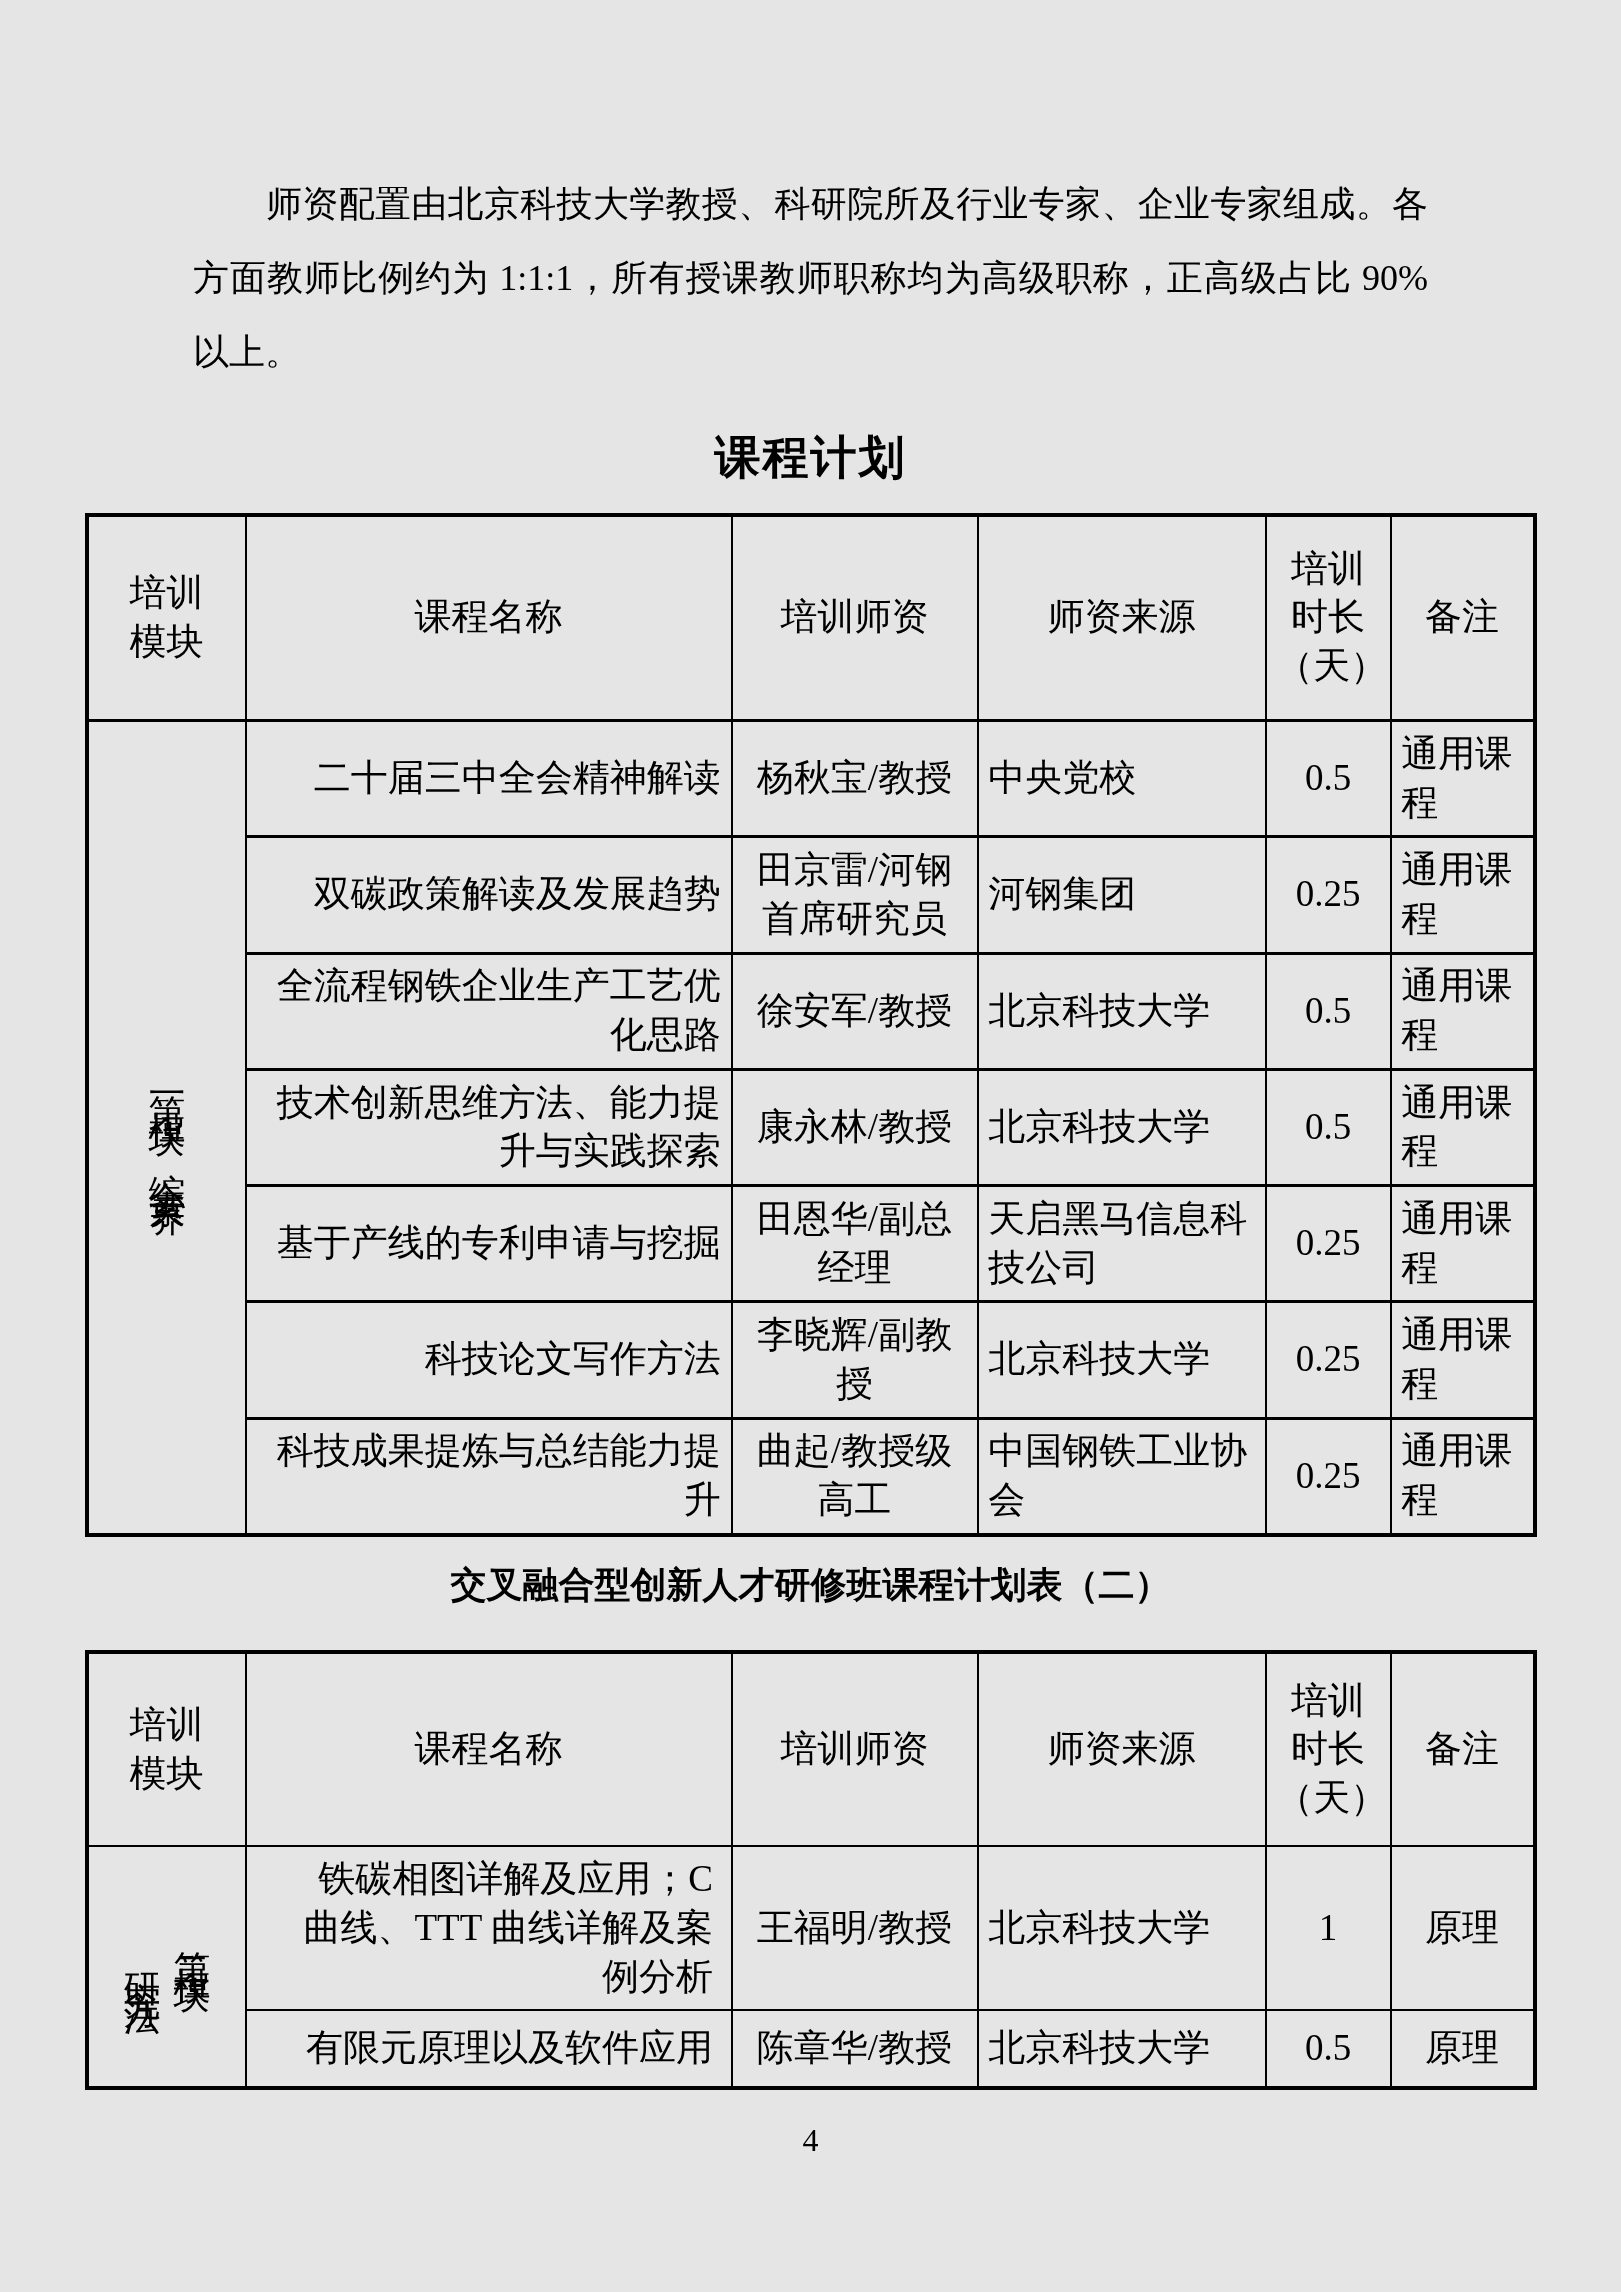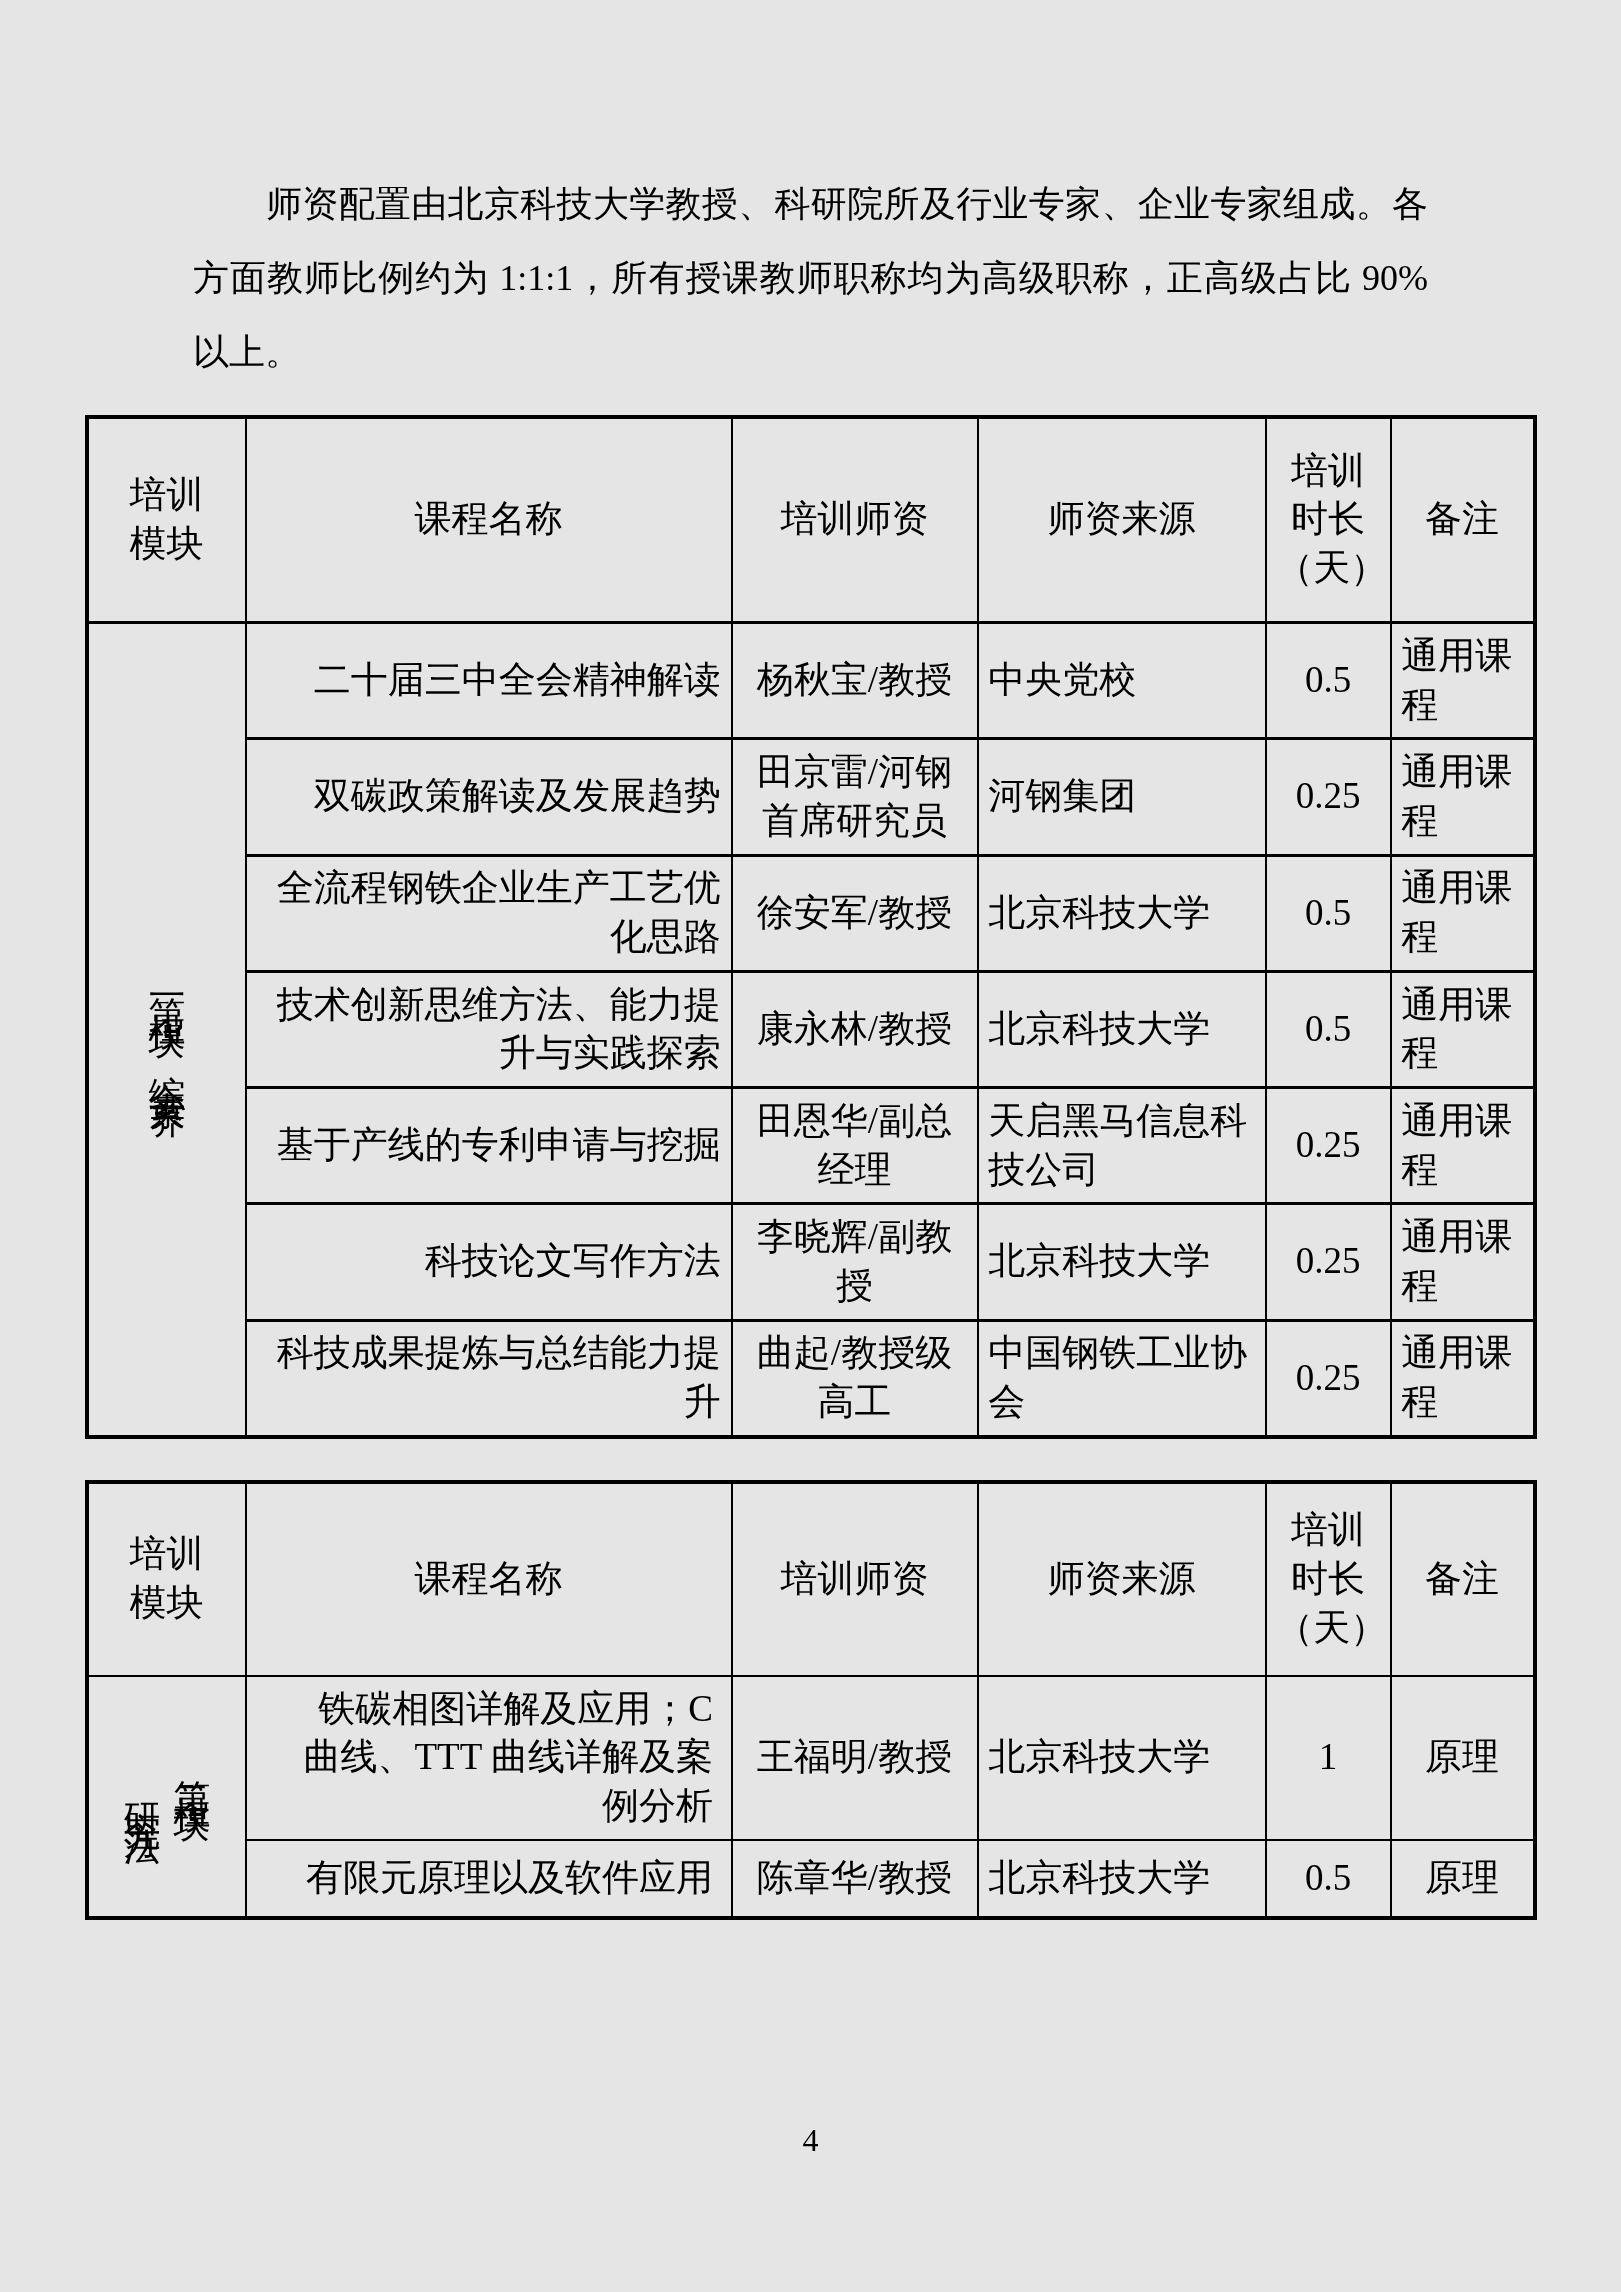--- a/index.html
+++ b/index.html
@@ -101,20 +101,21 @@
     font-size:32px;
   }
 </style>
 </head>
 <body>
 
 <div class="page">
 
   <p class="intro">师资配置由北京科技大学教授、科研院所及行业专家、企业专家组成。各方面教师比例约为 1:1:1，所有授课教师职称均为高级职称，正高级占比 90%以上。</p>
 
+  <h1 class="section-heading">课程计划</h1>
 
 
   <table class="course-table first">
     <colgroup>
       <col style="width:159px">
         <col style="width:486px">
         <col style="width:246px">
       <col style="width:288px">
         <col style="width:125px">
         <col style="width:144px">
@@ -180,20 +181,21 @@
       <tr class="data-row r6">
         <td class="cell-course">科技成果提炼与总结能力提升</td>
         <td class="cell-teacher">曲起/教授级高工</td>
         <td class="cell-source">中国钢铁工业协会</td>
         <td class="cell-duration">0.25</td>
         <td class="cell-note">通用课程</td>
       </tr>
     </tbody>
   </table>
 
+  <h2 class="table-title second">交叉融合型创新人才研修班课程计划表（二）</h2>
 
   <table class="course-table second">
     <colgroup>
       <col style="width:159px">
         <col style="width:486px">
         <col style="width:246px">
       <col style="width:288px">
         <col style="width:125px">
         <col style="width:144px">
     </colgroup>

